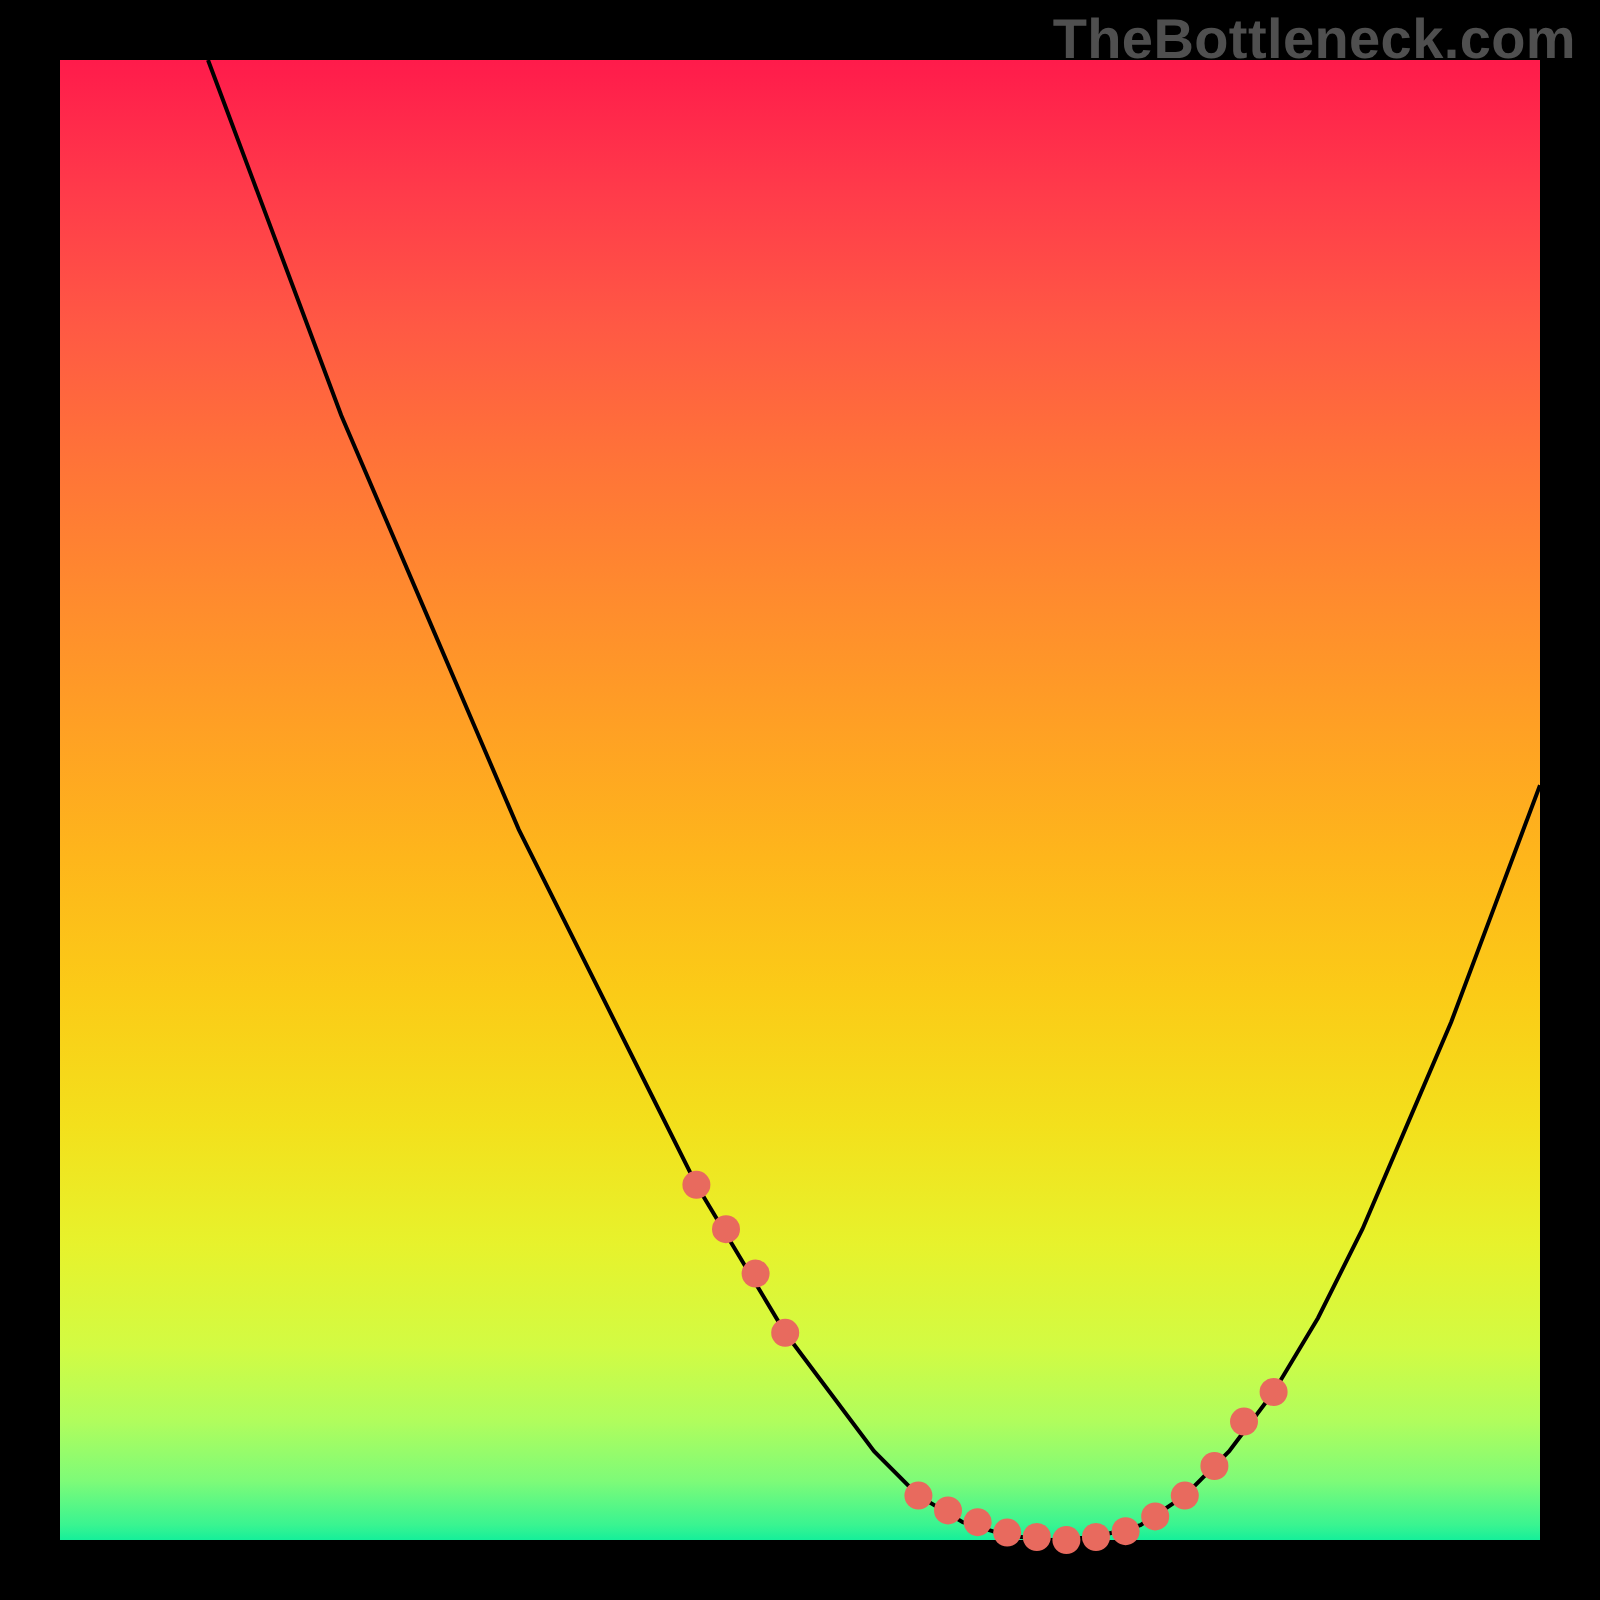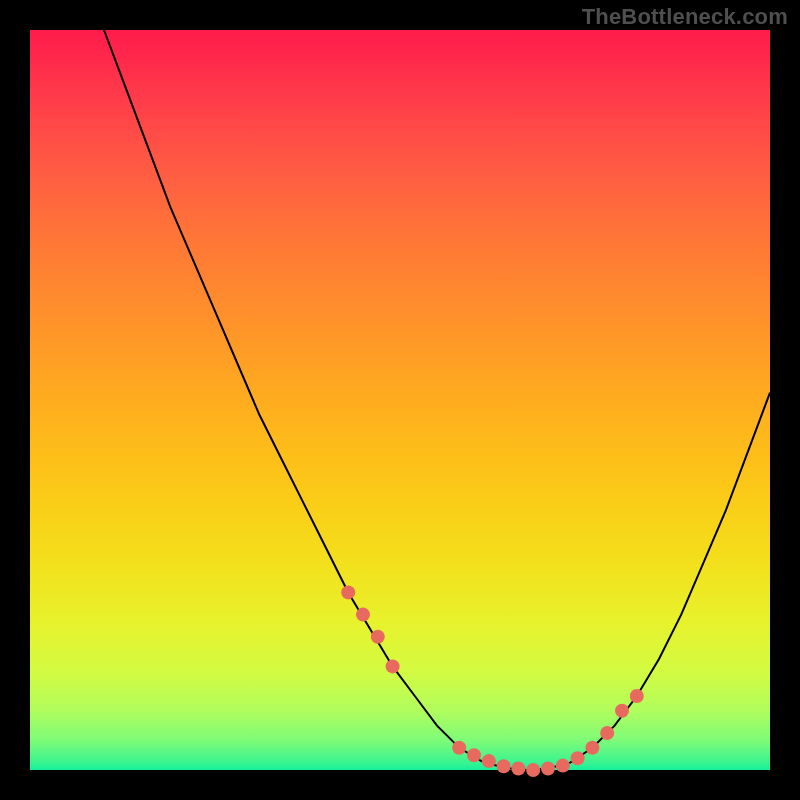--- a/index.html
+++ b/index.html
@@ -3,21 +3,21 @@
 <meta charset="utf-8">
 <style>
   * { margin: 0; padding: 0; box-sizing: border-box; }
   html, body { width: 800px; height: 800px; background: #000; overflow: hidden; }
   .outer {
     width: 800px; height: 800px; background: #000; position: relative;
   }
   .watermark {
     position: absolute; top: 4px; right: 12px;
     font-family: Arial, Helvetica, sans-serif;
-    font-size: 22px; font-weight: 600; color: #4f4f4f;
+    font-size: 28px; font-weight: 600; color: #4f4f4f;
     letter-spacing: 0.2px;
   }
   .plot {
     position: absolute;
     left: 30px; top: 30px;
     width: 740px; height: 740px;
     background: linear-gradient(to bottom,
       #ff1b4b 0%,
       #ff3b4a 9%,
       #ff5944 18%,

